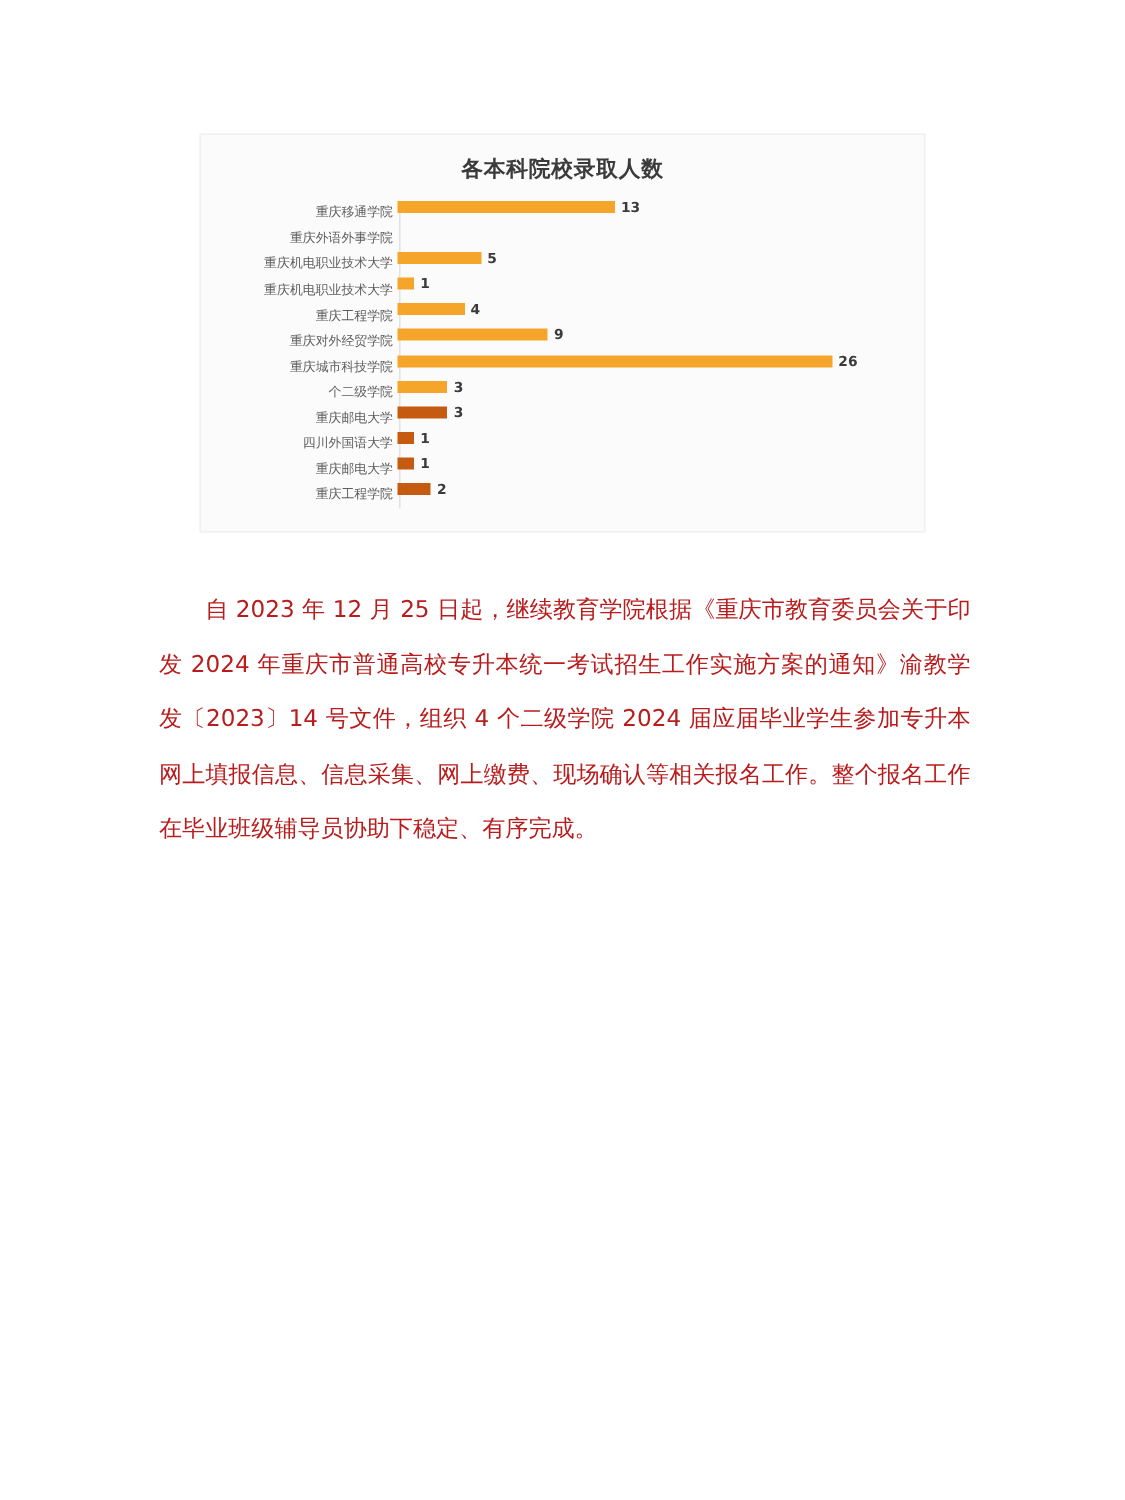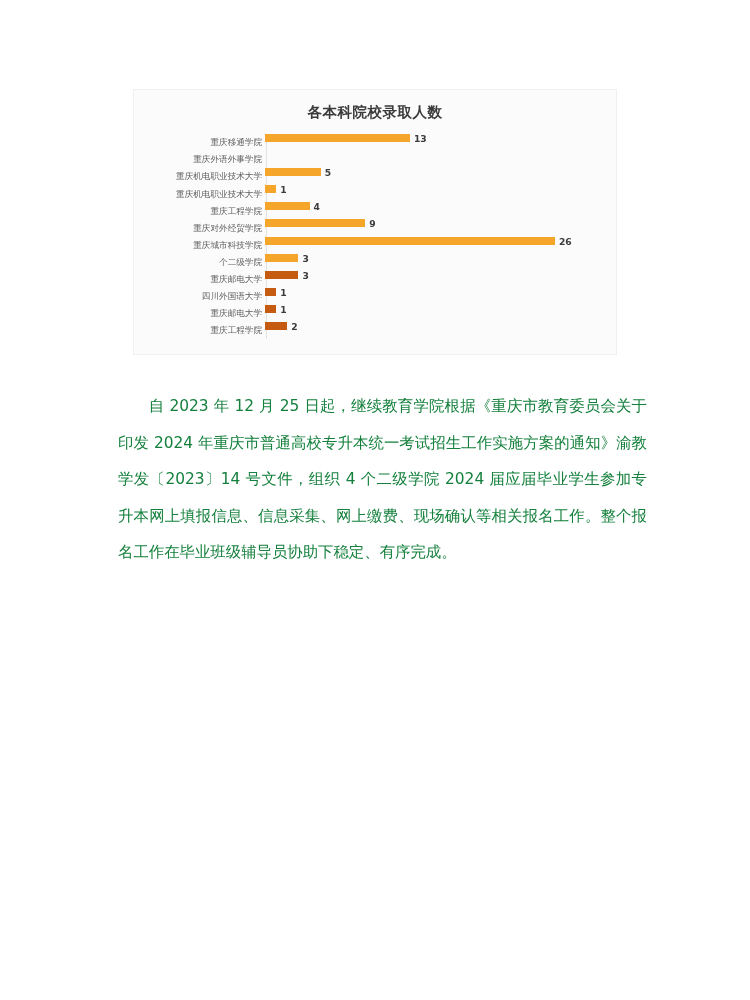--- a/index.html
+++ b/index.html
@@ -90,22 +90,22 @@
     left: 106px;
     top: 388px;
     width: 541px;
   }
   .para {
     font-family: "DejaVu Sans", "Liberation Sans", sans-serif;
     font-size: 15.4px;
     line-height: 36.5px;
     text-align: justify;
     text-justify: inter-ideograph;
-    margin: 0 0 0 12px;
-    color: #15803d;
+    margin: 0 0 0 0;
+    color: #b91c1c;
     text-indent: 2em;
     letter-spacing: 0px;
   }
 </style>
 </head>
 <body>
 
 <div class="chart-figure">
   <div class="chart-title">各本科院校录取人数</div>
   <div class="plot-area">

